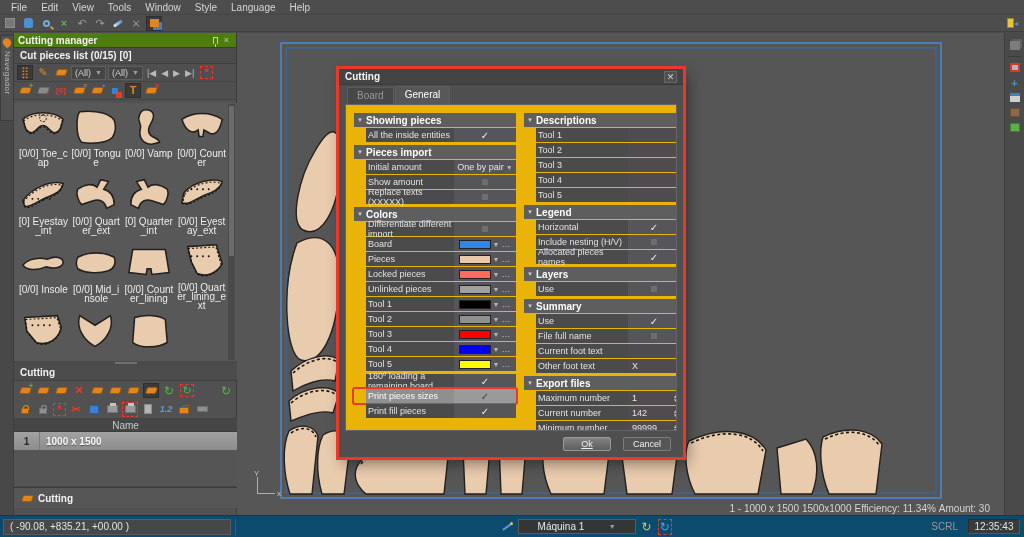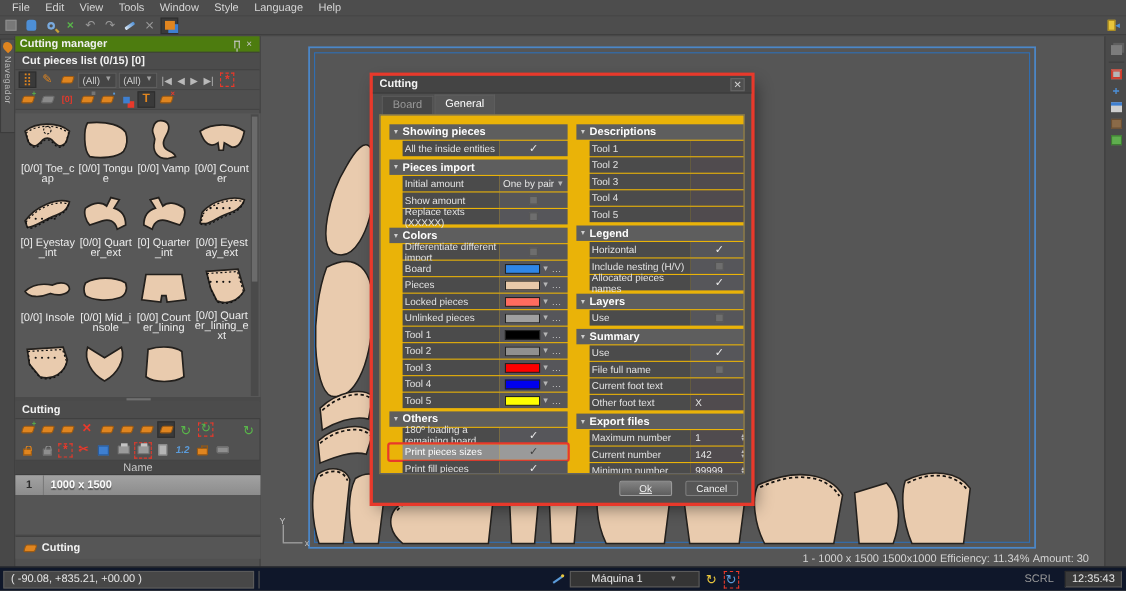--- a/index.html
+++ b/index.html
@@ -154,21 +154,21 @@
   .btn { width:48px; height:14px; display:flex; align-items:center; justify-content:center;
     background:#565656; border:1px solid #7d7d7d; border-radius:2px; color:#f0f0f0; font-size:9px; }
   .btn.focus { background:linear-gradient(#828282,#5e5e5e); border-color:#9a9a9a; }
   .btn.focus span { text-decoration:underline; }
 
   
   .rightrail { position:absolute; left:1004px; top:0; width:20px; height:482px; background:#4a4a4a; border-left:1px solid #3e3e3e; padding-top:4px; }
   .rail-sep { width:14px; height:1px; background:#3c3c3c; margin:4px auto; }
 
   
-  .statusbar { position:absolute; left:0; top:515px; width:1024px; height:22px; background:#0f172a; border-top:1px solid #2f2f2f;
+  .statusbar { position:absolute; left:0; top:515px; width:1024px; height:22px; background:#0c4a6e; border-top:1px solid #2f2f2f;
     display:flex; align-items:center; }
   .coords { margin-left:3px; width:228px; height:16px; background:#474747; border:1px solid #5a5a5a; display:flex; align-items:center; padding-left:6px; color:#e4e4e4; }
   .sb-sep { width:1px; height:16px; background:#555; margin:0 4px; }
   .sb-fill { flex:1; }
   .wand { width:14px; height:14px; position:relative; margin-right:4px; }
   .wand::before { content:""; position:absolute; left:2px; top:6px; width:10px; height:2px; background:#5b9bd9; transform:rotate(-35deg); }
   .wand::after { content:""; position:absolute; right:1px; top:2px; width:3px; height:3px; background:#e7c53c; border-radius:50%; }
   .machine-sel { width:118px; height:15px; background:#353535; border:1px solid #5a5a5a; display:flex; align-items:center; padding:0 19px; color:#e8e8e8; }
   .machine-sel .dd { margin-left:auto; color:#9f9f9f; font-size:7px; }
   .refresh { font-size:12px; margin-left:6px; }
@@ -682,24 +682,20 @@
                   <span class="ind"></span>
                   <span class="lbl">Tool 5</span>
                   <span class="val">
                     <span class="swatch" style="background: rgb(255, 255, 0);"></span>
                     <span class="dd2">▼</span>
                     <span class="more">…</span>
                   </span>
                 </div>
               </div>
               <div class="grp">
-                <div class="grp-hdr">
-                  <span class="tri">▾</span>
-                  <b>Others</b>
-                </div>
                 <div class="row vchk">
                   <span class="ind"></span>
                   <span class="lbl">180º loading a remaining board</span>
                   <span class="val">
                     <span class="checkmark">✓</span>
                   </span>
                 </div>
                 <div class="row hl vchk">
                   <span class="ind"></span>
                   <span class="lbl">Print pieces sizes</span>

